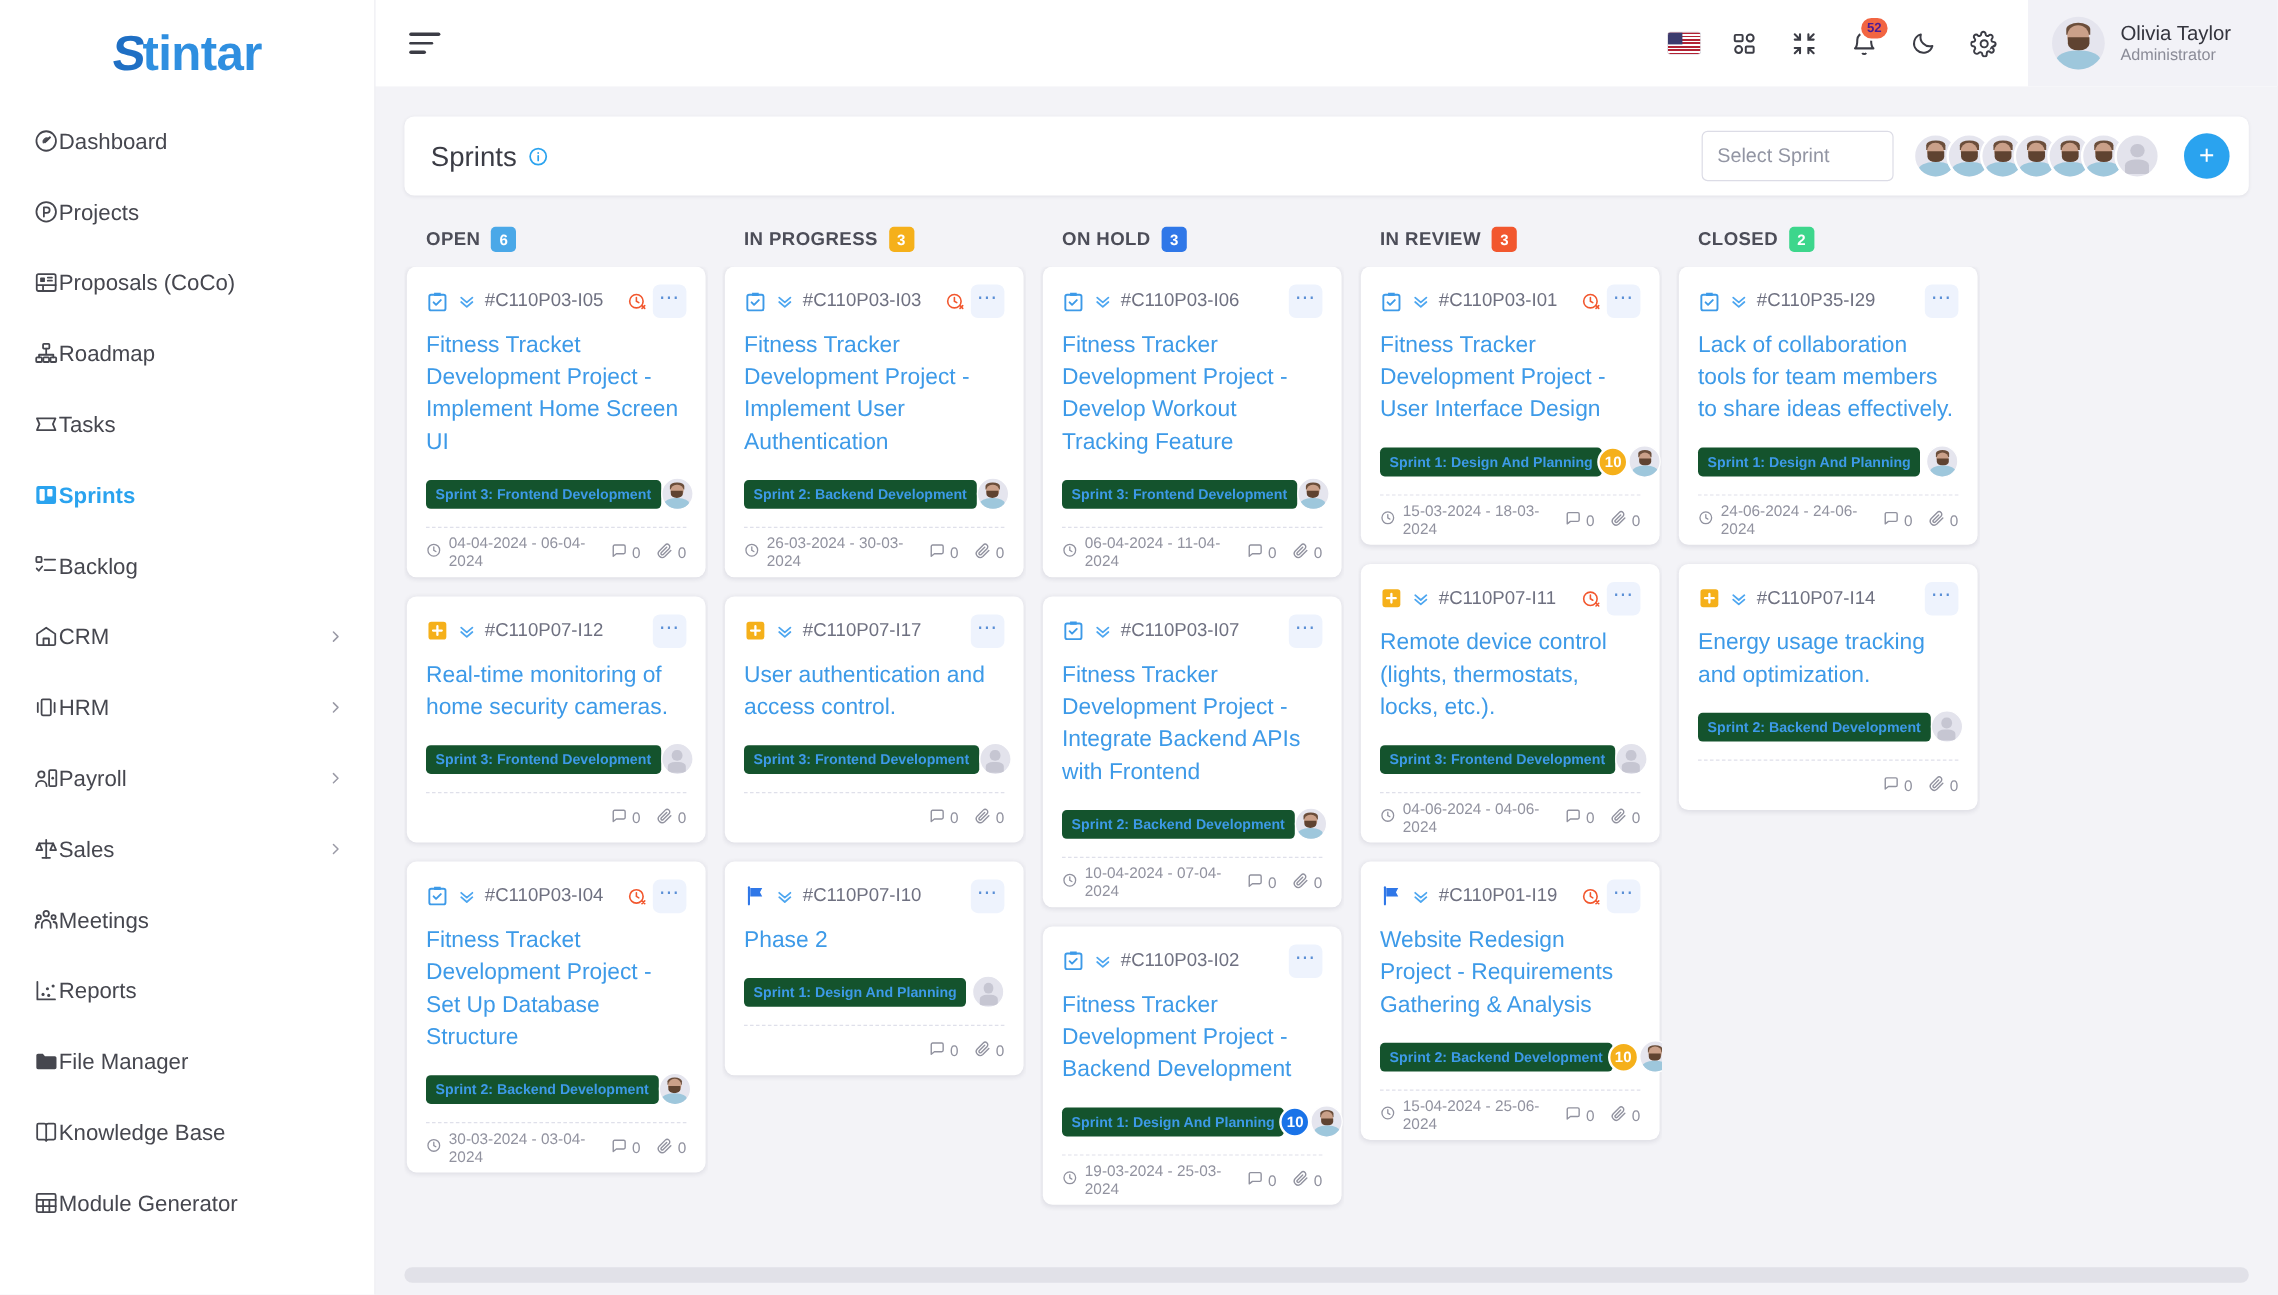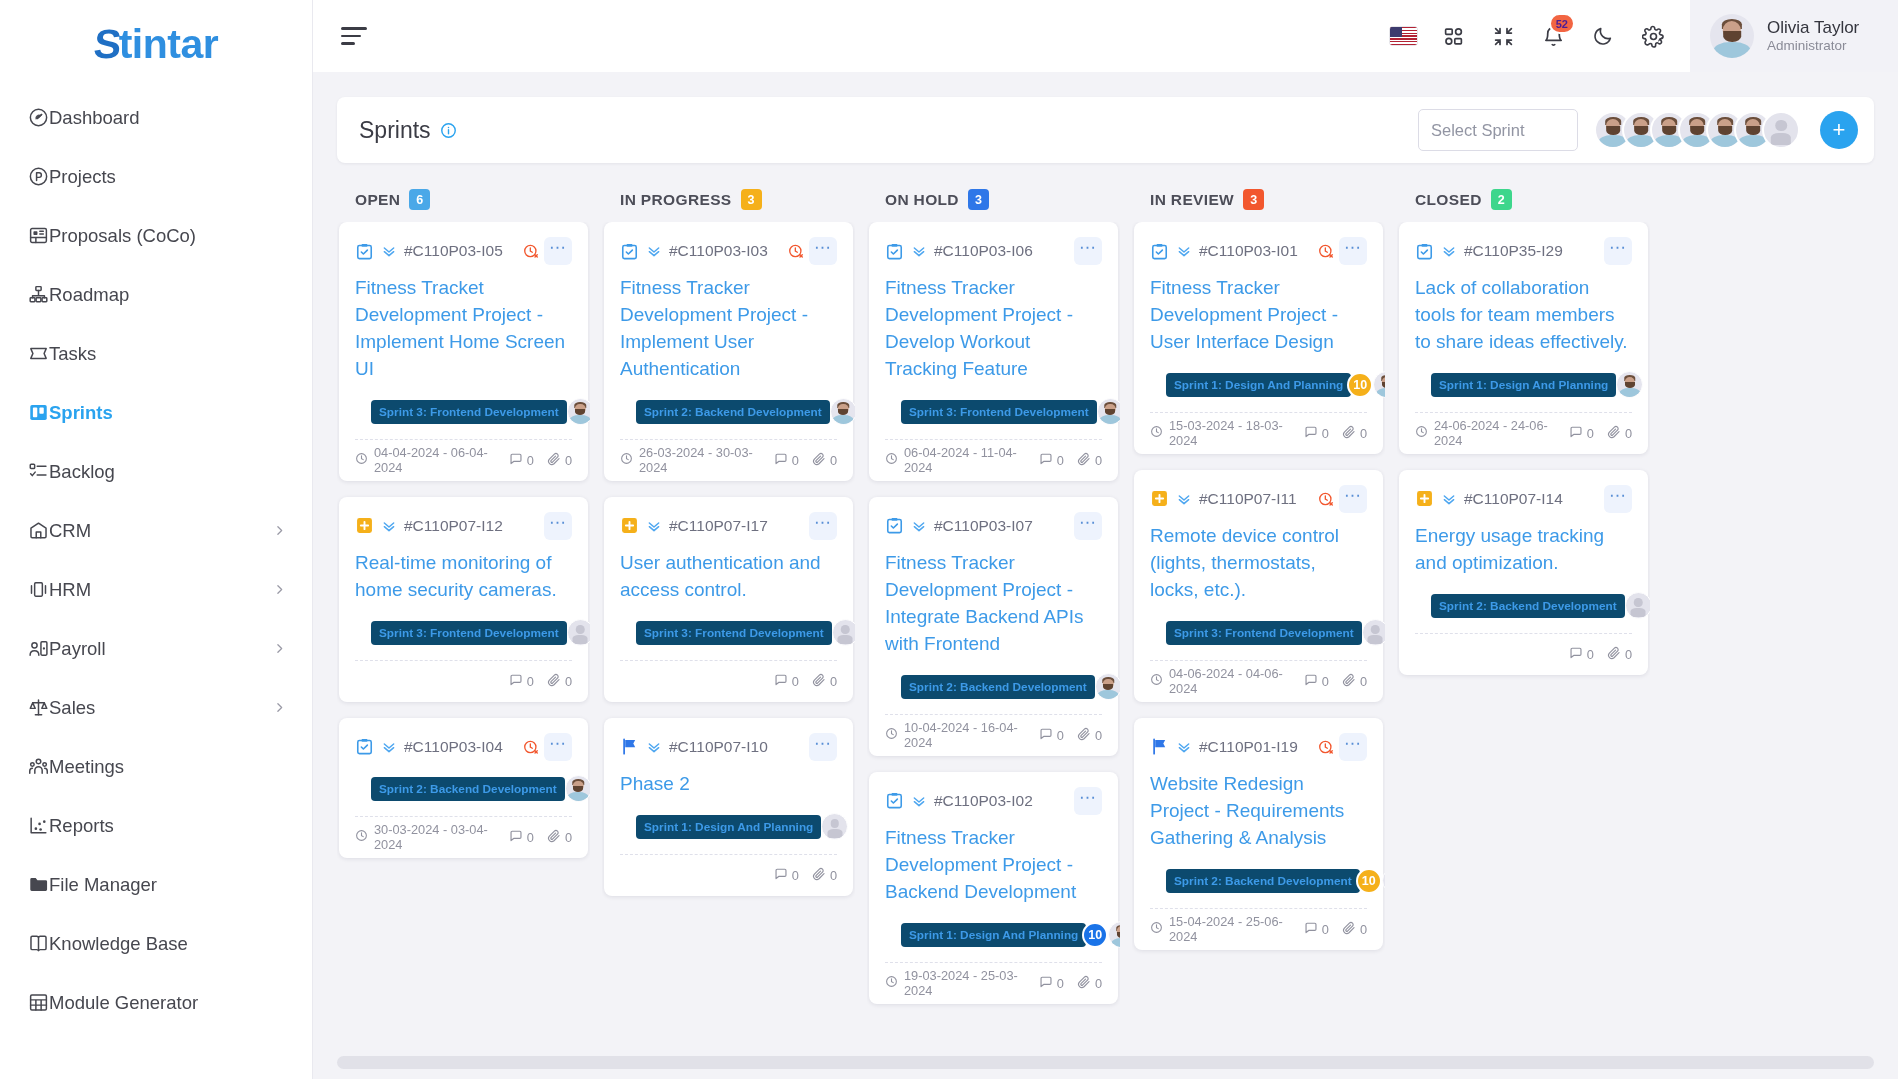--- a/index.html
+++ b/index.html
@@ -143,22 +143,22 @@
     width: 28px; height: 28px; border-radius: 6px; background: #eef3fd; color: #5a8fd6;
     display: flex; align-items: center; justify-content: center; font-size: 17px;
     letter-spacing: 1px; cursor: pointer; line-height: 0; padding-bottom: 6px;
   }
   .card-title {
     margin-top: 11px; font-size: 19px; line-height: 1.42; color: #3d9ae8;
     font-weight: 500; cursor: pointer;
   }
   .card-meta { margin-top: 12px; display: flex; align-items: center; min-height: 34px; }
   .sprint-tag {
-    background: #0c4a6e; color: #3d9ae8; font-size: 11.8px; font-weight: 700;
-    padding: 5px 8px; border-radius: 4px; white-space: nowrap; margin-left: 16px;
+    background: #14532d; color: #3d9ae8; font-size: 11.8px; font-weight: 700;
+    padding: 5px 8px; border-radius: 4px; white-space: nowrap;
   }
   .count-badge {
     width: 26px; height: 26px; border-radius: 50%; color: #fff; font-size: 12.5px;
     font-weight: 700; display: flex; align-items: center; justify-content: center;
     margin-left: -4px; border: 2px solid #fff; flex: 0 0 26px;
   }
   .count-badge.orange { background: #f5b01a; }
   .count-badge.blue   { background: #1a73e8; }
   .card-meta .avatar { width: 27px; height: 27px; margin-left: auto; border: 1.5px solid #fff; }
   .card-foot {
@@ -644,20 +644,21 @@
             <span class="overdue">
                       <svg width="16" height="16" viewBox="0 0 24 24" fill="none" stroke="currentColor" stroke-width="2" stroke-linecap="round">
                         <circle cx="11" cy="12" r="8.4"></circle>
                         <path d="M11 7.4V12l3 1.8"></path>
                         <path d="M18 17.6l3.4 3.4M21.4 17.6L18 21"></path>
                       </svg>
                     </span>
             <span class="dots">⋯</span>
           </span>
         </div>
+        <div class="card-title">Fitness Tracket Development Project - Set Up Database Structure</div>
         <div class="card-meta">
           <span class="sprint-tag">Sprint 2: Backend Development</span>
 
           <div class="avatar " style="width:27px;height:27px">
      <div class="hair"></div>
                     <div class="head"></div>
                     <div class="beard"></div>
                     <div class="body"></div>
                   </div>
         </div>
@@ -944,21 +945,21 @@
                     <div class="beard"></div>
                     <div class="body"></div>
                   </div>
         </div>
         <div class="card-foot ">
           <span class="foot-date">
            <span><svg width="13" height="13" viewBox="0 0 24 24" fill="none" stroke="currentColor" stroke-width="2" stroke-linecap="round">
                         <circle cx="12" cy="12" r="9"></circle>
                         <path d="M12 7v5.2l3.2 1.9"></path>
                       </svg></span>
-           <span>10-04-2024 - 16-04-2024</span>
+           <span>10-04-2024 - 07-04-2024</span>
          </span>
           <span class="foot-stats">
             <span class="stat">
               <span><svg width="14" height="14" viewBox="0 0 24 24" fill="none" stroke="currentColor" stroke-width="2" stroke-linejoin="round">
                           <path d="M20.5 14.2a2 2 0 0 1-2 2H8l-4.5 3.6V5.8a2 2 0 0 1 2-2h13a2 2 0 0 1 2 2z"></path>
                         </svg></span>
               <span>0</span>
             </span>
             <span class="stat">
               <span><svg width="14" height="14" viewBox="0 0 24 24" fill="none" stroke="currentColor" stroke-width="2" stroke-linecap="round" stroke-linejoin="round">

